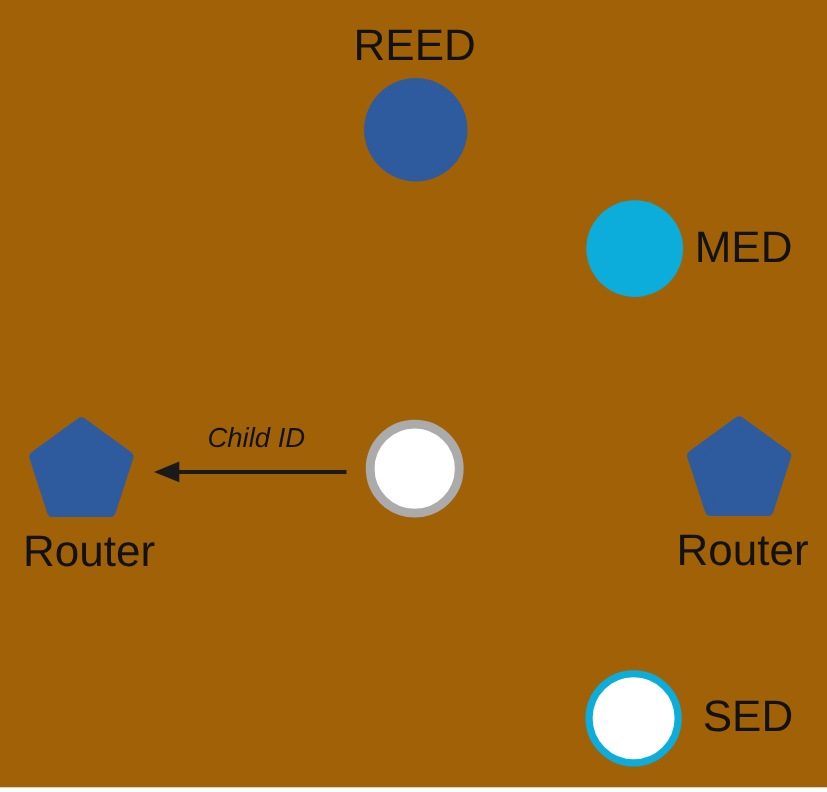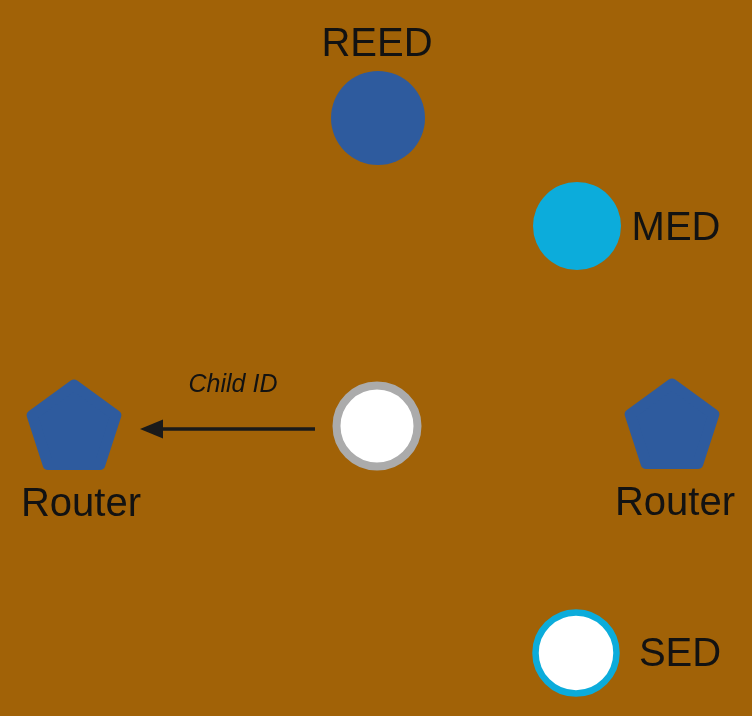--- a/index.html
+++ b/index.html
@@ -29,21 +29,21 @@
     letter-spacing: 0px;
   }
   .label.reed     { left: 377px; top: 42px;  }
   .label.med      { left: 676px; top: 226px; }
   .label.sed      { left: 680px; top: 652px; }
   .label.router-l { left: 81px;  top: 502px; }
   .label.router-r { left: 675px; top: 501px; }
   .msg-label {
     position: absolute;
     left: 233px;
-    top: 383px;
+    top: 399px;
     transform: translate(-50%, -50%);
     color: #121212;
     font-size: 25px;
     line-height: 27px;
     font-style: italic;
     text-align: left;
     white-space: nowrap;
   }
 </style>
 </head>

